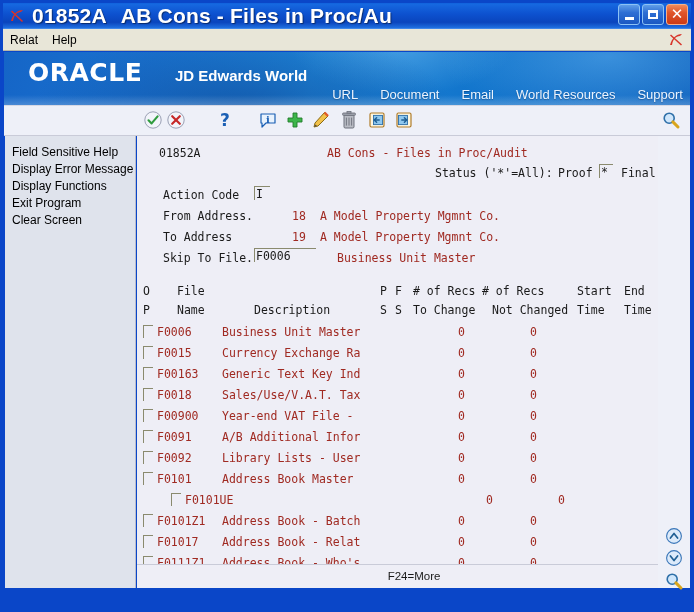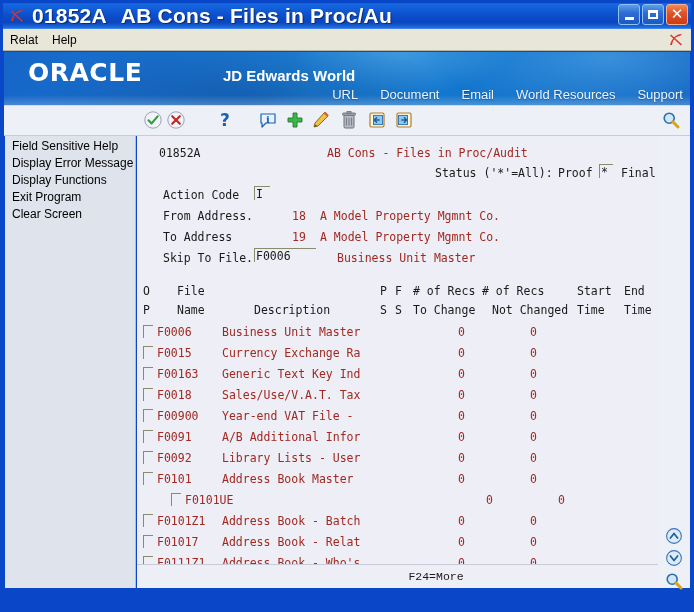--- a/index.html
+++ b/index.html
@@ -104,21 +104,20 @@
     font-family: "DejaVu Sans", sans-serif;
     font-size: 25px; font-weight: bold;
     color: #ffffff;
     letter-spacing: 0.5px;
     line-height: 25px;
   }
   .jde-word {
     position: absolute; left: 172px; top: 16px;
     color: #ffffff; font-size: 15px; font-weight: bold;
     white-space: nowrap;
-    margin-left: 48px;
   }
   .banner-links {
     position: absolute; right: 8px; bottom: 3px;
     display: flex; align-items: baseline; gap: 22px;
     color: #eaf4ff; font-size: 13px;
   }
   .banner-links span { white-space: nowrap; text-shadow: 0 1px 1px rgba(0,40,90,.5); }
 
   
   .toolbar {
@@ -144,21 +143,21 @@
     width: 131px; height: 452px;
     background: #dfe3ec;
     border-right: 1px solid #b9bccb;
   }
   .sb-item {
     font-size: 12px; color: #000;
     padding: 0 4px 0 7px;
     height: 17px; line-height: 17px;
     white-space: nowrap;
   }
-  .sb-list { padding-top: 2px; }
+  .sb-list { padding-top: 8px; }
 
   
   .screen {
     position: absolute; left: 137px; top: 136px;
     width: 554px; height: 452px;
     background: #eeeef6;
     font-family: "DejaVu Sans Mono", monospace;
     font-size: 11.5px;
     color: #9e2a24;
     overflow: hidden;
@@ -204,24 +203,23 @@
   
   .scr-footer {
     position: absolute; left: 0; bottom: 0;
     width: 554px; height: 24px;
     background: #eeeef6;
     border-top: 1px solid #c9cbd8;
   }
   .scr-footer .fk {
     position: absolute; left: 50%; transform: translateX(-50%);
     top: 5px;
-    font-family: Liberation Mono, monospace;
+    font-family: Liberation Sans, sans-serif;
     font-size: 11.5px;
     color: #1a1a1a;
-    margin-left: 22px;
   }
 
   
   .rail {
     position: absolute; left: 658px; top: 136px;
     width: 33px; height: 452px;
     background: #eef0f8;
   }
   .rail-btn { position: absolute; left: 6px; width: 20px; height: 20px; }
 

